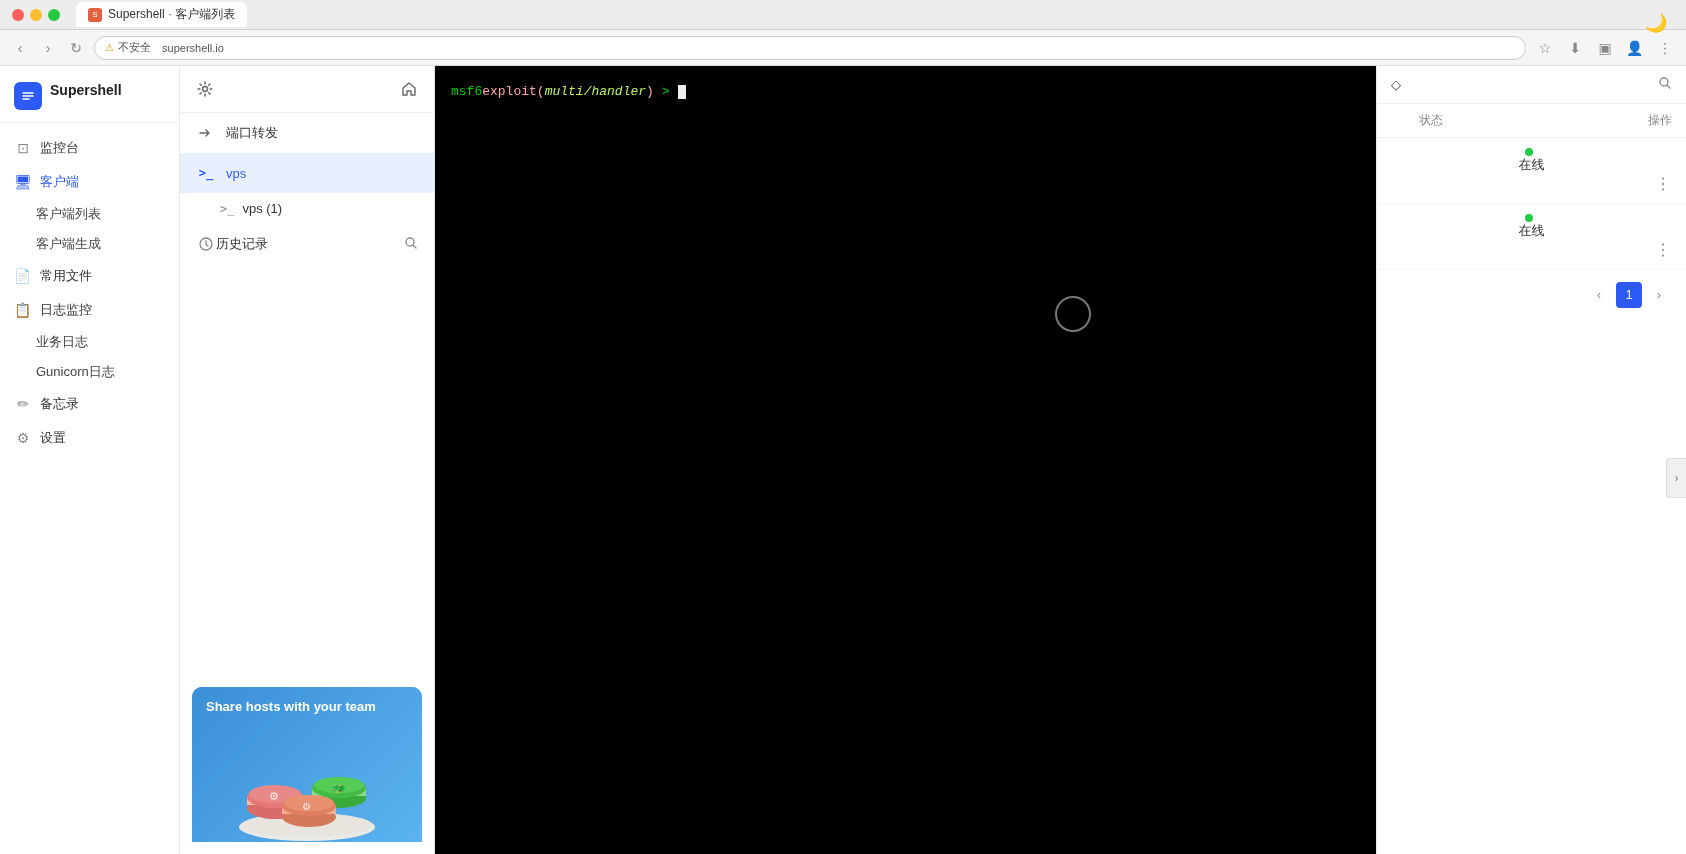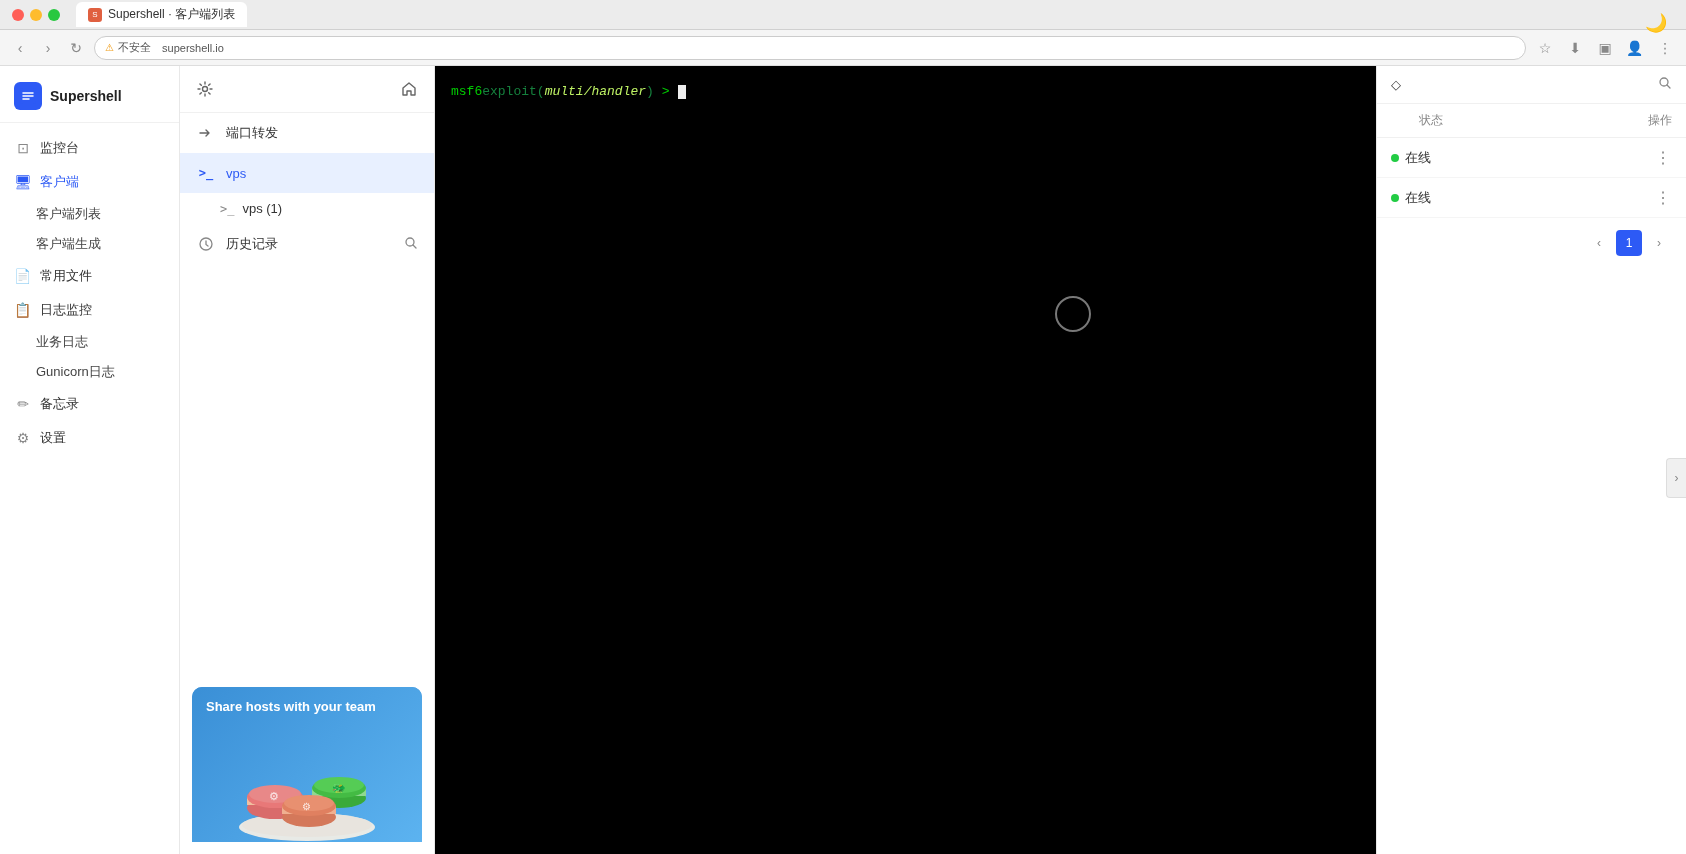--- a/index.html
+++ b/index.html
@@ -108,21 +108,20 @@
       width: 180px;
       height: 100%;
       background: #fff;
       border-right: 1px solid #e8e8e8;
       display: flex;
       flex-direction: column;
       overflow: hidden;
     }
     .sidebar-logo {
       display: flex;
-      align-items: center;
       gap: 8px;
       padding: 16px 14px 12px;
       border-bottom: 1px solid #f0f0f0;
     }
     .logo-icon {
       width: 28px; height: 28px;
       background: #2d5af5;
       border-radius: 6px;
       display: flex; align-items: center; justify-content: center;
       color: #fff; font-size: 14px;
@@ -222,21 +221,20 @@
       padding: 8px 16px 8px 40px;
       font-size: 13px;
       color: #333;
       cursor: pointer;
     }
     .vps-term { font-family: monospace; font-size: 12px; color: #888; }
 
     .history-item {
       display: flex;
       align-items: center;
-      gap: 10px;
       padding: 10px 16px;
       font-size: 13px;
       color: #333;
       cursor: pointer;
     }
     .history-icon {
       width: 20px; height: 20px;
       display: flex; align-items: center; justify-content: center;
       color: #888;
     }
@@ -301,21 +299,21 @@
       color: #eee;
       overflow-y: auto;
     }
     .term-prompt {
       display: flex;
       align-items: center;
       gap: 0;
       line-height: 1.5;
     }
     .term-msf6 { color: #00cc00; }
-    .term-exploit { color: #15803d; }
+    .term-exploit { color: #fca5a5; }
     .term-module { color: #bef264; font-style: italic; }
     .term-cursor {
       display: inline-block;
       width: 8px; height: 14px;
       background: #eee;
       margin-left: 1px;
       vertical-align: middle;
       animation: blink 1s infinite;
     }
     @keyframes blink { 0%,100%{opacity:1} 50%{opacity:0} }
@@ -362,20 +360,21 @@
       border-bottom: 1px solid #f0f0f0;
     }
     .col-status { width: 80px; text-align: center; }
     .col-ops { margin-left: auto; text-align: right; }
     .right-row {
       display: flex;
       align-items: center;
       padding: 10px 14px;
       border-bottom: 1px solid #f5f5f5;
       font-size: 13px;
+      flex-direction: column;
     }
     .status-dot {
       width: 8px; height: 8px;
       border-radius: 50%;
       background: #22cc44;
       margin-right: 6px;
       display: inline-block;
     }
     .status-text { color: #333; font-size: 13px; }
     .ops-dots {

